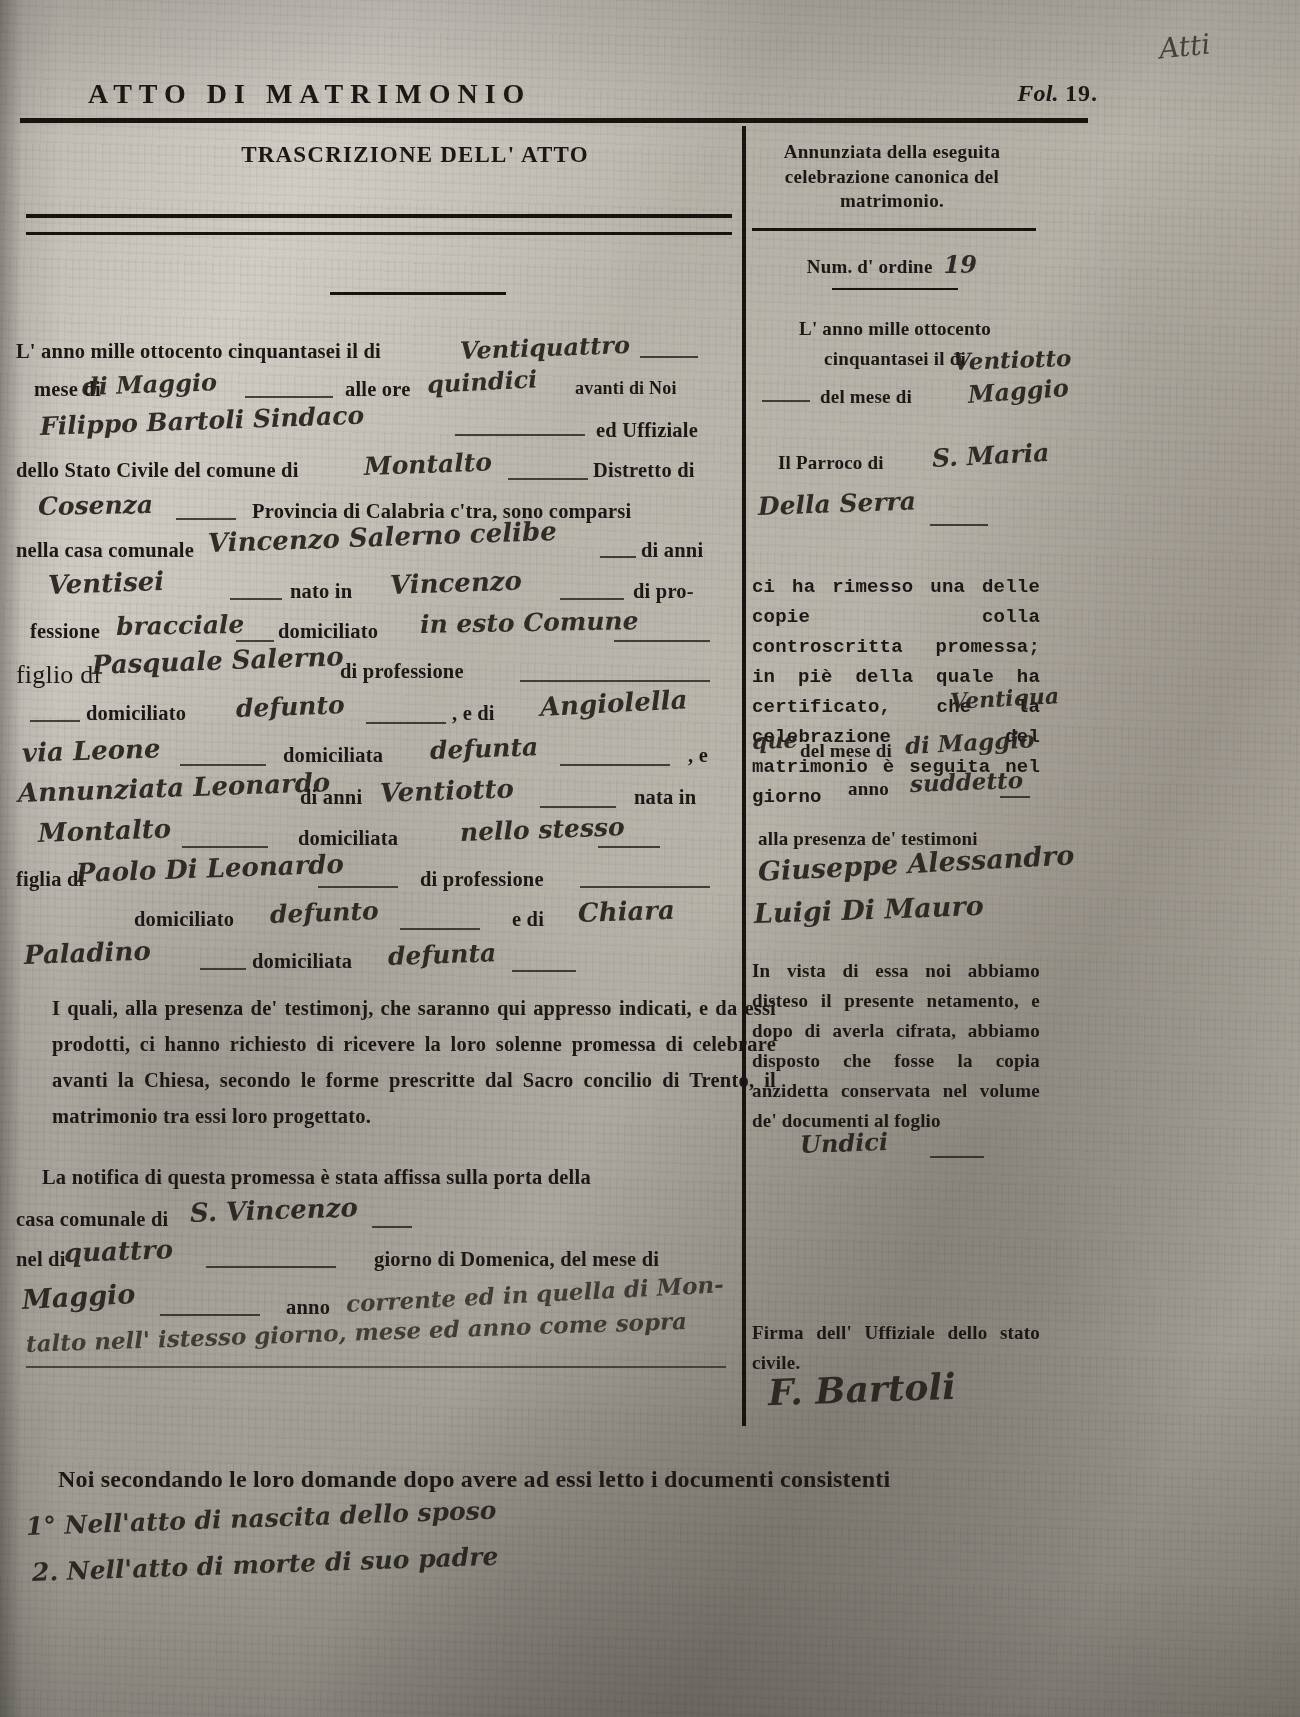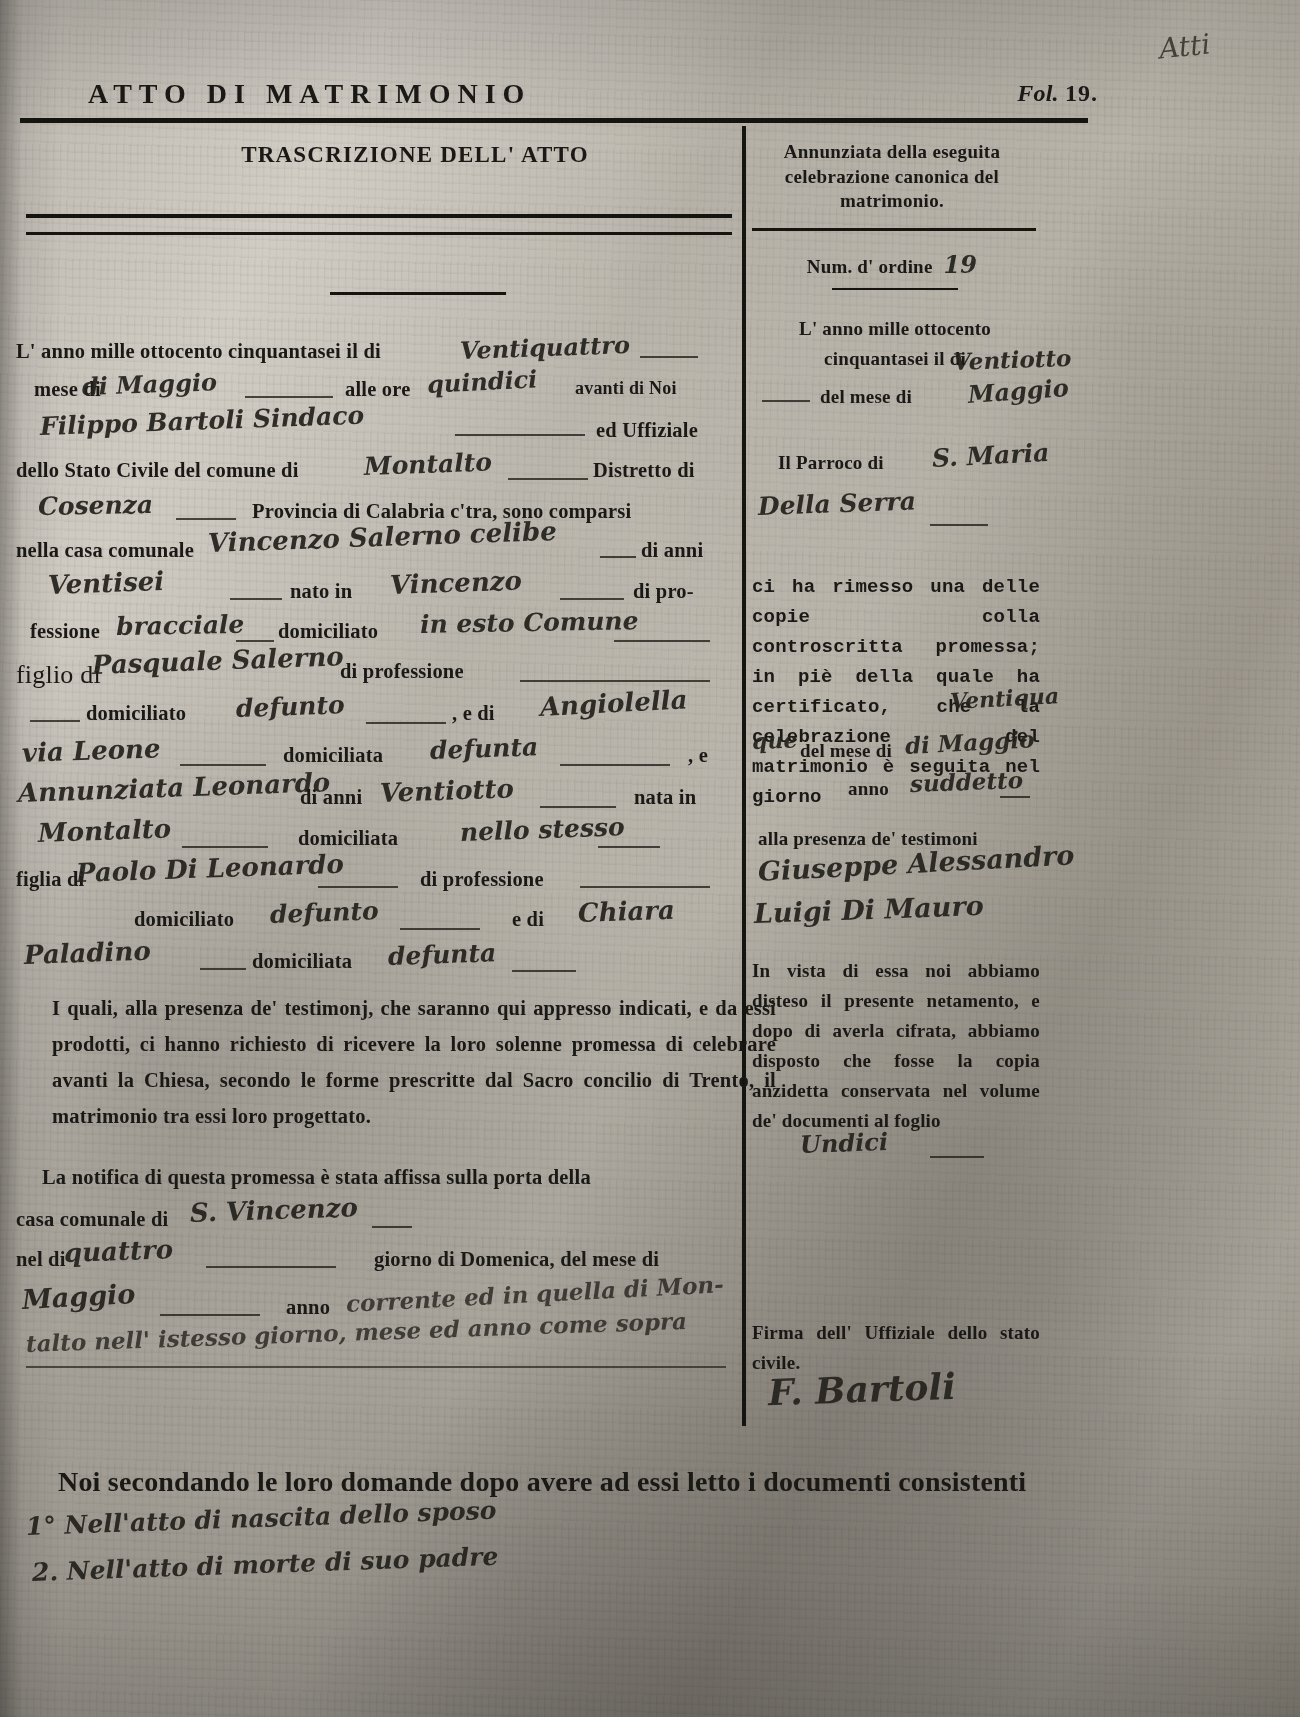--- a/index.html
+++ b/index.html
@@ -138,21 +138,21 @@
     font-size: 19px;
     line-height: 30px;
     font-weight: bold;
     text-align: justify;
   }
 
   .footnote {
     position: absolute;
     left: 58px; top: 1466px;
     width: 1010px;
-    font-size: 28px;
+    font-size: 24px;
     font-weight: bold;
   }
 
   
   .hand {
     font-family: "DejaVu Serif", serif;
     font-style: italic;
     color: #23211c;
     position: absolute;
     white-space: nowrap;

